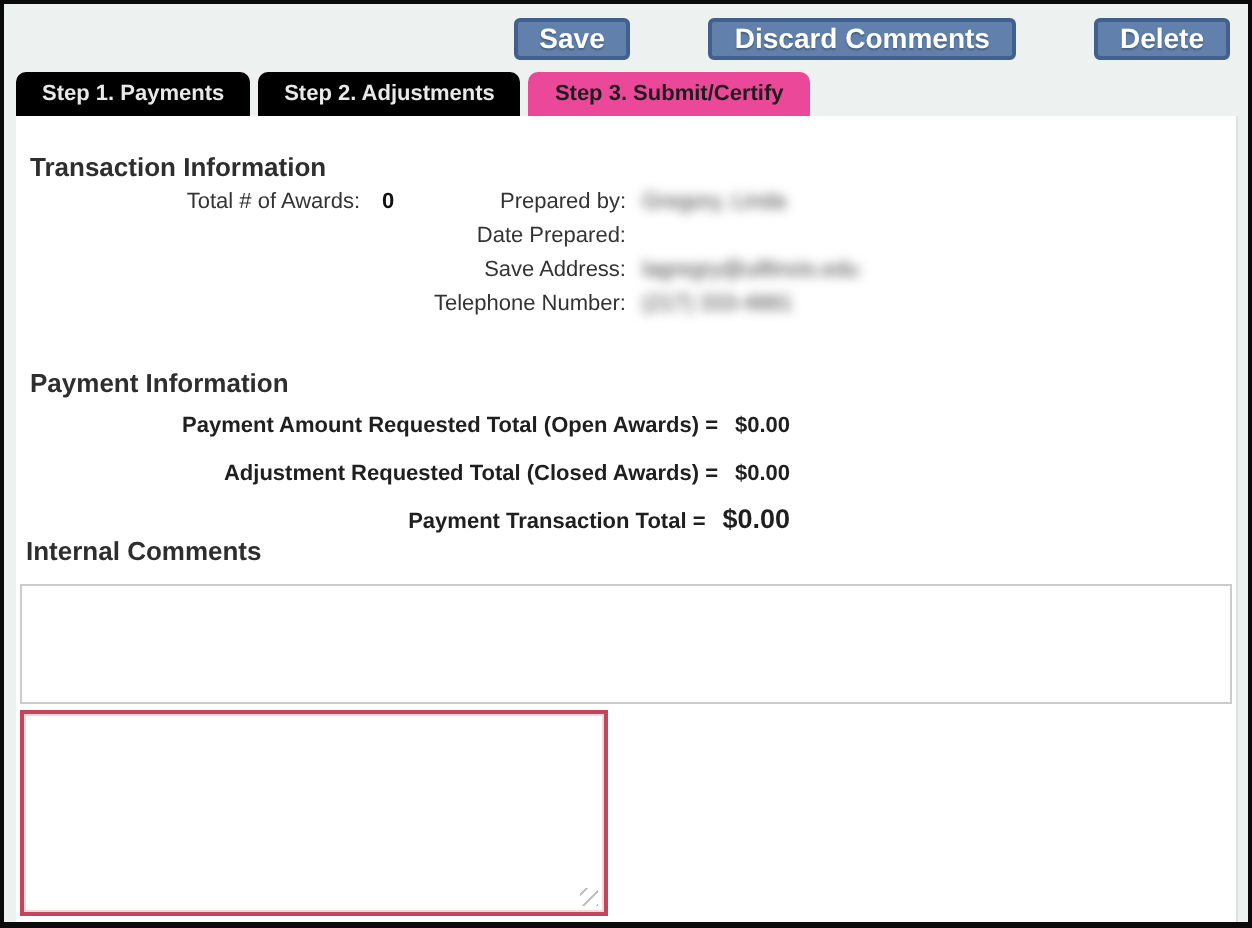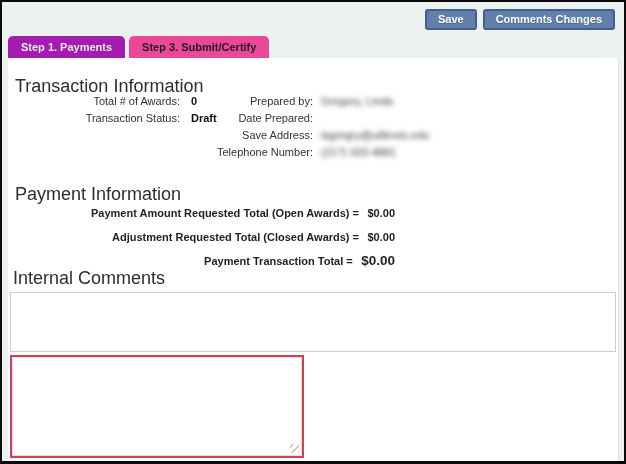--- a/index.html
+++ b/index.html
@@ -23,59 +23,61 @@
     display:flex;gap:6px;
   }
   .btn{
     box-sizing:border-box;
     height:21px;
     padding:3px 11px 4px 11px;
     background:#6181ac;
     border:2px solid #41608d;
     border-radius:3px;
     color:#ffffff;
-    font-size:11px;font-weight:bold;
+    font-size:14px;font-weight:bold;
     line-height:11px;
     cursor:pointer;
     font-family:"Liberation Sans", sans-serif;
     text-shadow:0 1px 1px rgba(0,0,0,0.25);
+    margin-left:33px;
   }
   
   .tabs{
     position:absolute;top:34px;left:6px;
     display:flex;gap:4px;
   }
   .tab{
     box-sizing:border-box;
     height:22px;
     padding:5px 13px 0 13px;
     border-radius:5px 5px 0 0;
-    background:#a21caf;
+    background:#000000;
     color:#e9e9e9;
     font-size:11px;font-weight:bold;
     cursor:pointer;
     white-space:nowrap;
   }
   .tab.active{
     background:#ec4899;
     color:#1d1d1d;
   }
   
   .panel{
     position:absolute;
     left:6px;top:56px;
     width:611px;bottom:0;
     background:#ffffff;
     border-right:1px solid #dde2e1;
     box-sizing:border-box;
   }
   .section-title{
     position:absolute;
-    font-size:18px;
+    font-size:13px;
     color:#2e2e2e;
+    font-weight:bold;
   }
   .lbl{font-size:11px;color:#333333;}
   .val{font-size:11px;color:#111111;font-weight:bold;}
   .field-row{display:flex;align-items:flex-start;min-height:17px;}
   .tx-left{position:absolute;left:0;top:37px;}
   .tx-left .lbl{width:172px;text-align:right;}
   .tx-left .val{margin-left:11px;}
   .tx-right{position:absolute;left:205px;top:37px;}
   .tx-right .lbl{width:100px;text-align:right;}
   .tx-right .val{margin-left:8px;font-weight:normal;color:#3a3a3a;}
@@ -123,40 +125,38 @@
         transparent 0 2px, #c2c2c2 2px 3px, transparent 3px 5px);
   }
 </style>
 </head>
 <body>
 
 <div class="frame">
 
   <div class="toolbar">
     <button class="btn">Save</button>
-    <button class="btn">Comments Changes</button>
+    <button class="btn">Discard Comments</button>
+    <button class="btn">Delete</button>
   </div>
 
   <div class="tabs">
     <div class="tab">Step 1. Payments</div>
+    <div class="tab">Step 2. Adjustments</div>
     <div class="tab active">Step 3. Submit/Certify</div>
   </div>
 
   <div class="panel">
 
     <div class="section-title" style="left:7px;top:18px;">Transaction Information</div>
 
     <div class="tx-left">
       <div class="field-row">
         <span class="lbl">Total # of Awards:</span>
         <span class="val">0</span>
-      </div>
-      <div class="field-row">
-        <span class="lbl">Transaction Status:</span>
-        <span class="val">Draft</span>
       </div>
     </div>
 
     <div class="tx-right">
       <div class="field-row">
         <span class="lbl">Prepared by:</span>
         <span class="val blurred">Gregory, Linda</span>
       </div>
       <div class="field-row">
         <span class="lbl">Date Prepared:</span>

